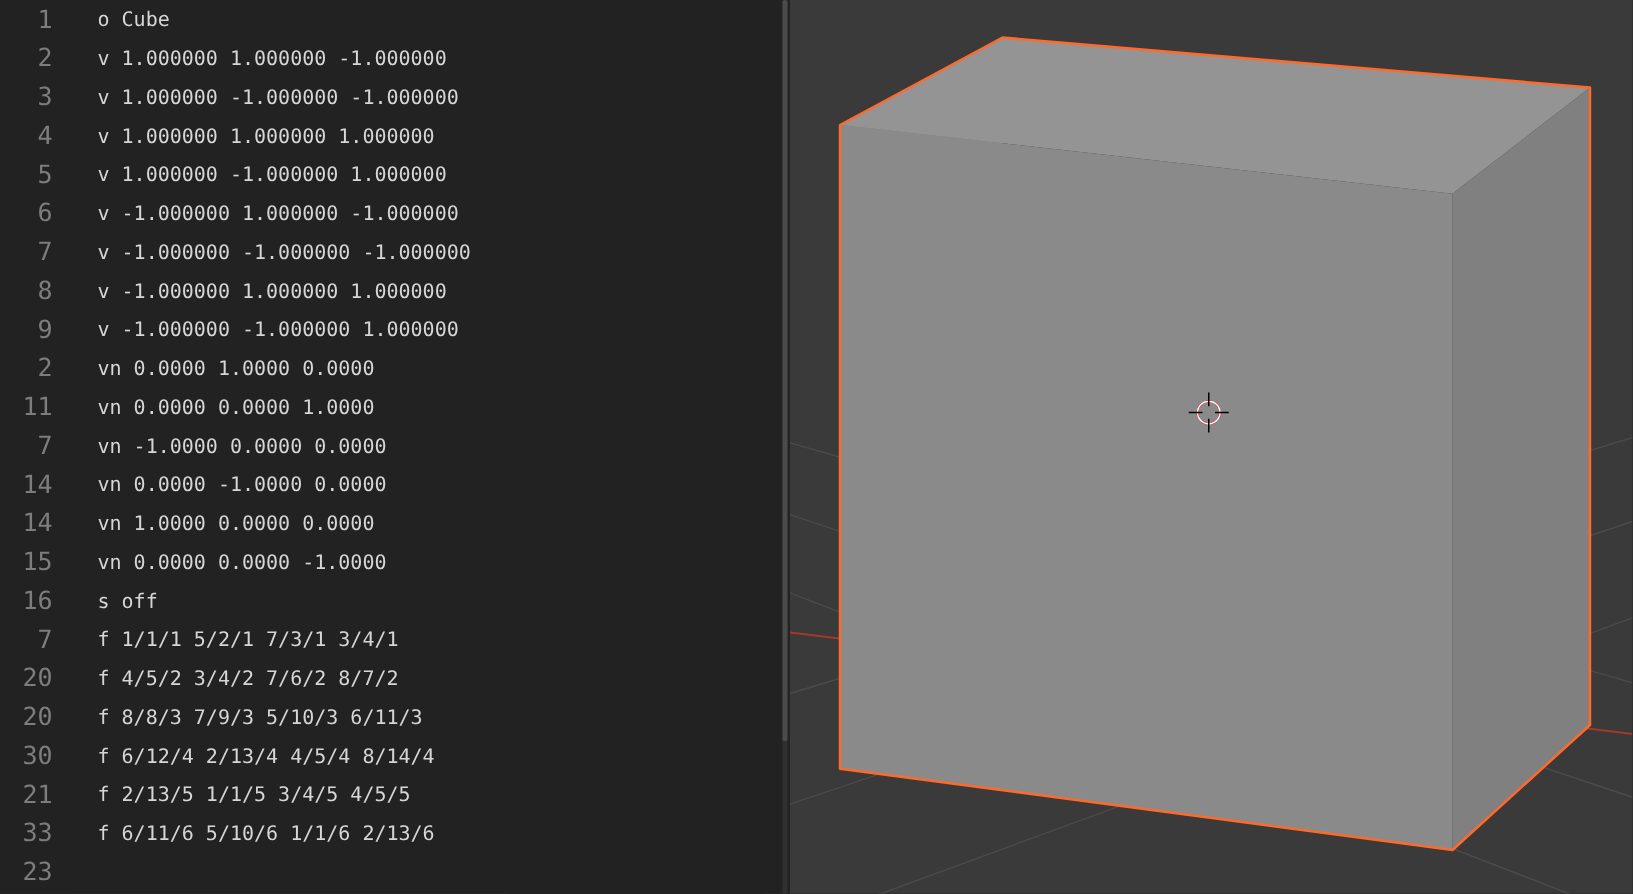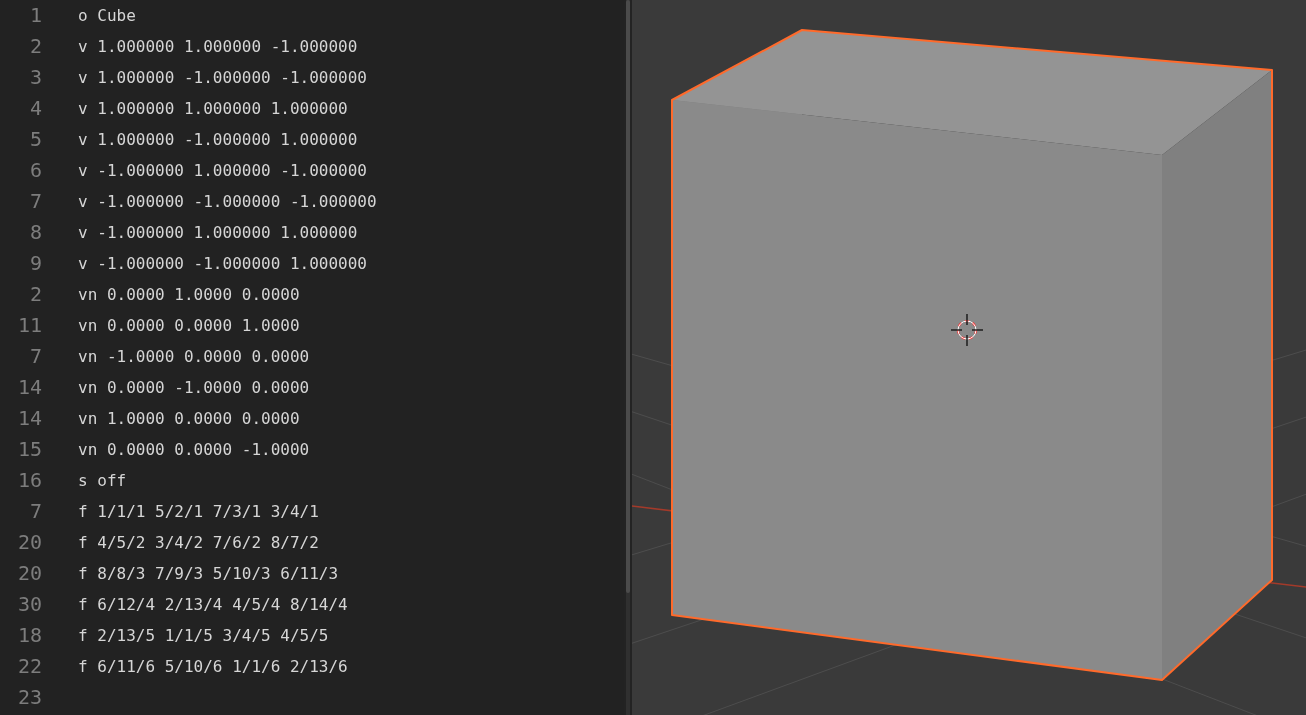--- a/index.html
+++ b/index.html
@@ -42,22 +42,22 @@
         <div class="ln">11</div>
         <div class="ln">7</div>
         <div class="ln">14</div>
         <div class="ln">14</div>
         <div class="ln">15</div>
         <div class="ln">16</div>
         <div class="ln">7</div>
         <div class="ln">20</div>
         <div class="ln">20</div>
         <div class="ln">30</div>
-        <div class="ln">18</div>
-        <div class="ln">22</div>
+        <div class="ln">21</div>
+        <div class="ln">33</div>
         <div class="ln">23</div>
       </div>
     <div class="code" id="code"><div class="codeline">o Cube</div><div class="codeline">v 1.000000 1.000000 -1.000000</div><div class="codeline">v 1.000000 -1.000000 -1.000000</div><div class="codeline">v 1.000000 1.000000 1.000000</div><div class="codeline">v 1.000000 -1.000000 1.000000</div><div class="codeline">v -1.000000 1.000000 -1.000000</div><div class="codeline">v -1.000000 -1.000000 -1.000000</div><div class="codeline">v -1.000000 1.000000 1.000000</div><div class="codeline">v -1.000000 -1.000000 1.000000</div><div class="codeline">vn 0.0000 1.0000 0.0000</div><div class="codeline">vn 0.0000 0.0000 1.0000</div><div class="codeline">vn -1.0000 0.0000 0.0000</div><div class="codeline">vn 0.0000 -1.0000 0.0000</div><div class="codeline">vn 1.0000 0.0000 0.0000</div><div class="codeline">vn 0.0000 0.0000 -1.0000</div><div class="codeline">s off</div><div class="codeline">f 1/1/1 5/2/1 7/3/1 3/4/1</div><div class="codeline">f 4/5/2 3/4/2 7/6/2 8/7/2</div><div class="codeline">f 8/8/3 7/9/3 5/10/3 6/11/3</div><div class="codeline">f 6/12/4 2/13/4 4/5/4 8/14/4</div><div class="codeline">f 2/13/5 1/1/5 3/4/5 4/5/5</div><div class="codeline">f 6/11/6 5/10/6 1/1/6 2/13/6</div><div class="codeline"></div></div>
   </div>
 
   <div class="divider">
     <div class="thumb" id="scrollthumb" style="top: 0%; height: 83%;"></div>
   </div>
 
   <div class="right">

